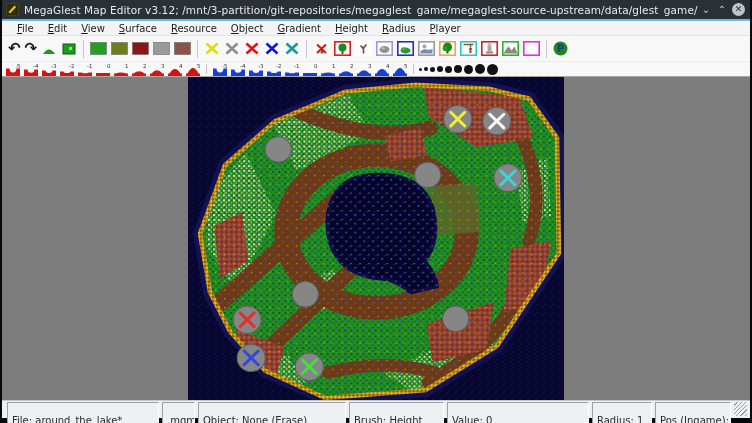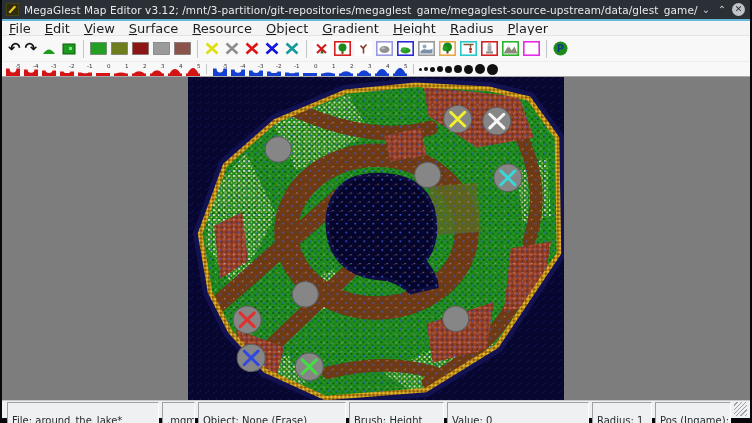--- a/index.html
+++ b/index.html
@@ -4,21 +4,21 @@
 <style>
 *{margin:0;padding:0;box-sizing:border-box}
 html,body{width:752px;height:423px;overflow:hidden;background:#05060a;font-family:"DejaVu Sans",sans-serif}
 .window{position:absolute;left:2px;top:0;width:748px;height:418px;display:flex;flex-direction:column;background:#eff0f1;box-shadow:0 0 0 2px #07080c, inset 0 0 0 1px #fbfbfb}
 .titlebar{height:19px;background:#2b3036;display:flex;align-items:center;color:#e8eaec;font-size:10.5px;flex:none}
 .appicon{width:13px;height:13px;margin:0 5px 0 4px;flex:none}
 .title{flex:1;text-align:center;white-space:nowrap;overflow:hidden;letter-spacing:.1px}
 .winbtn{width:16px;text-align:center;color:#c8cdd2;font-size:10px;line-height:19px;cursor:default;flex:none}
 .closebtn{width:13px;height:13px;border-radius:50%;background:#bfc4c9;color:#2b3036;font-size:9px;line-height:13px;text-align:center;margin:0 5px 0 2px;flex:none}
 .accent{height:2px;background:#69b9dd;flex:none}
-.menubar{height:14px;background:#f4f4f4;display:flex;align-items:center;padding-left:0;font-size:13px;color:#1a1d20;flex:none}
+.menubar{height:14px;background:#f4f4f4;display:flex;align-items:center;padding-left:8px;font-size:10px;color:#1a1d20;flex:none}
 .menu-item{padding:0 7px;white-space:nowrap}
 .toolbar{background:#f8f8f8;display:flex;align-items:center;flex:none}
 .tb1{height:26px;padding-left:4px;border-top:1px solid #e4e4e4}
 .tb2{height:15px;padding-left:2px;border-top:1px solid #ececec}
 .tbtn{display:flex;align-items:center;justify-content:center;height:100%;padding:0 2px}
 .tb2 .tbtn{padding:0 1px}
 .sep{width:1px;height:72%;background:#c2c6ca;margin:0 4px;flex:none}
 .canvas{flex:1;background:#7d7d7d;display:flex;justify-content:center;overflow:hidden;border-top:1px solid #a8a8a8;border-bottom:1px solid #c8c8c8}
 .statusbar{height:17px;background:#eff0f1;display:flex;align-items:stretch;gap:3px;padding:1px 3px 2px 5px;font-size:10px;color:#26292c;flex:none}
 .sfield{border:1px solid;border-color:#9aa0a6 #fdfdfd #fdfdfd #9aa0a6;padding:12px 4px;line-height:12px;white-space:nowrap;overflow:hidden;background:#eff0f1;flex:none}

